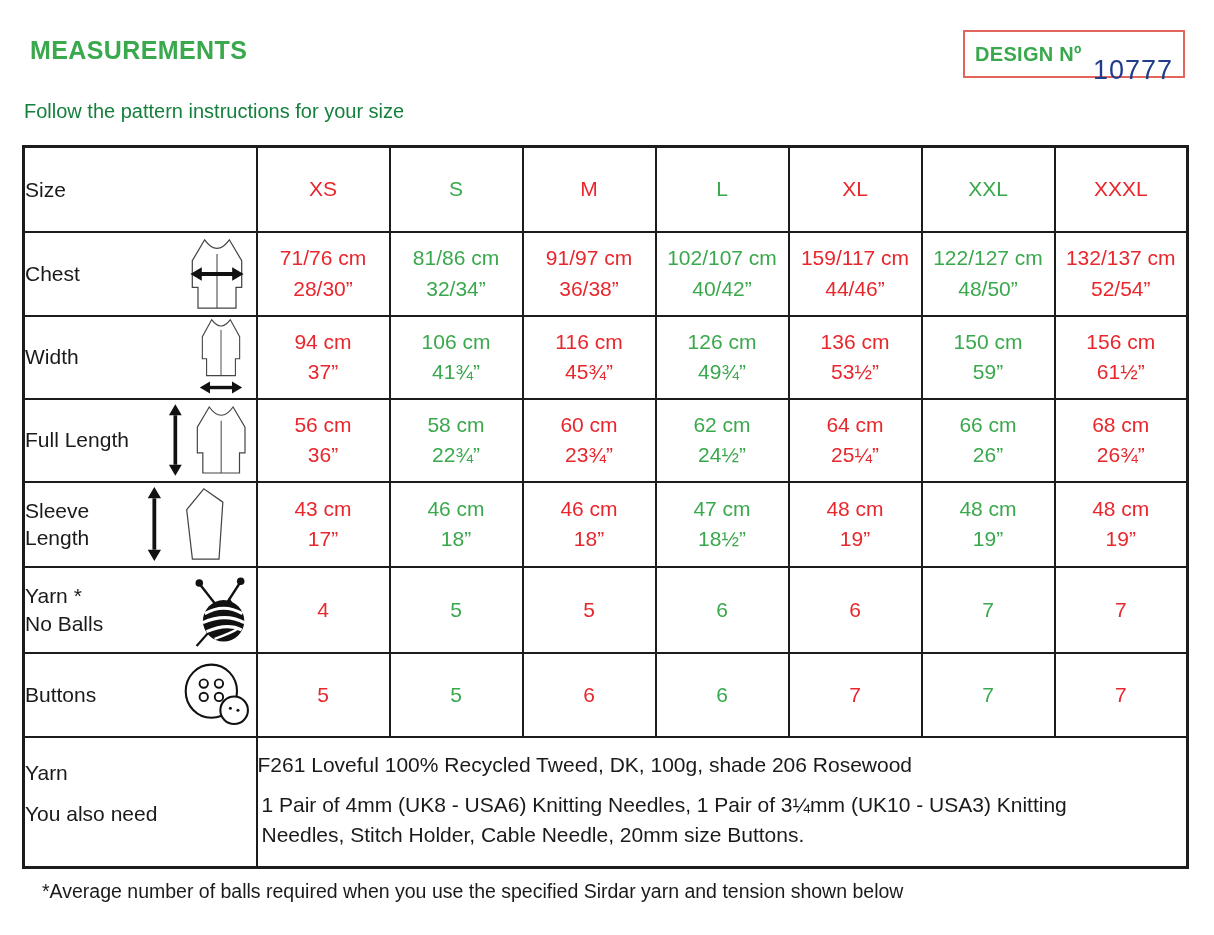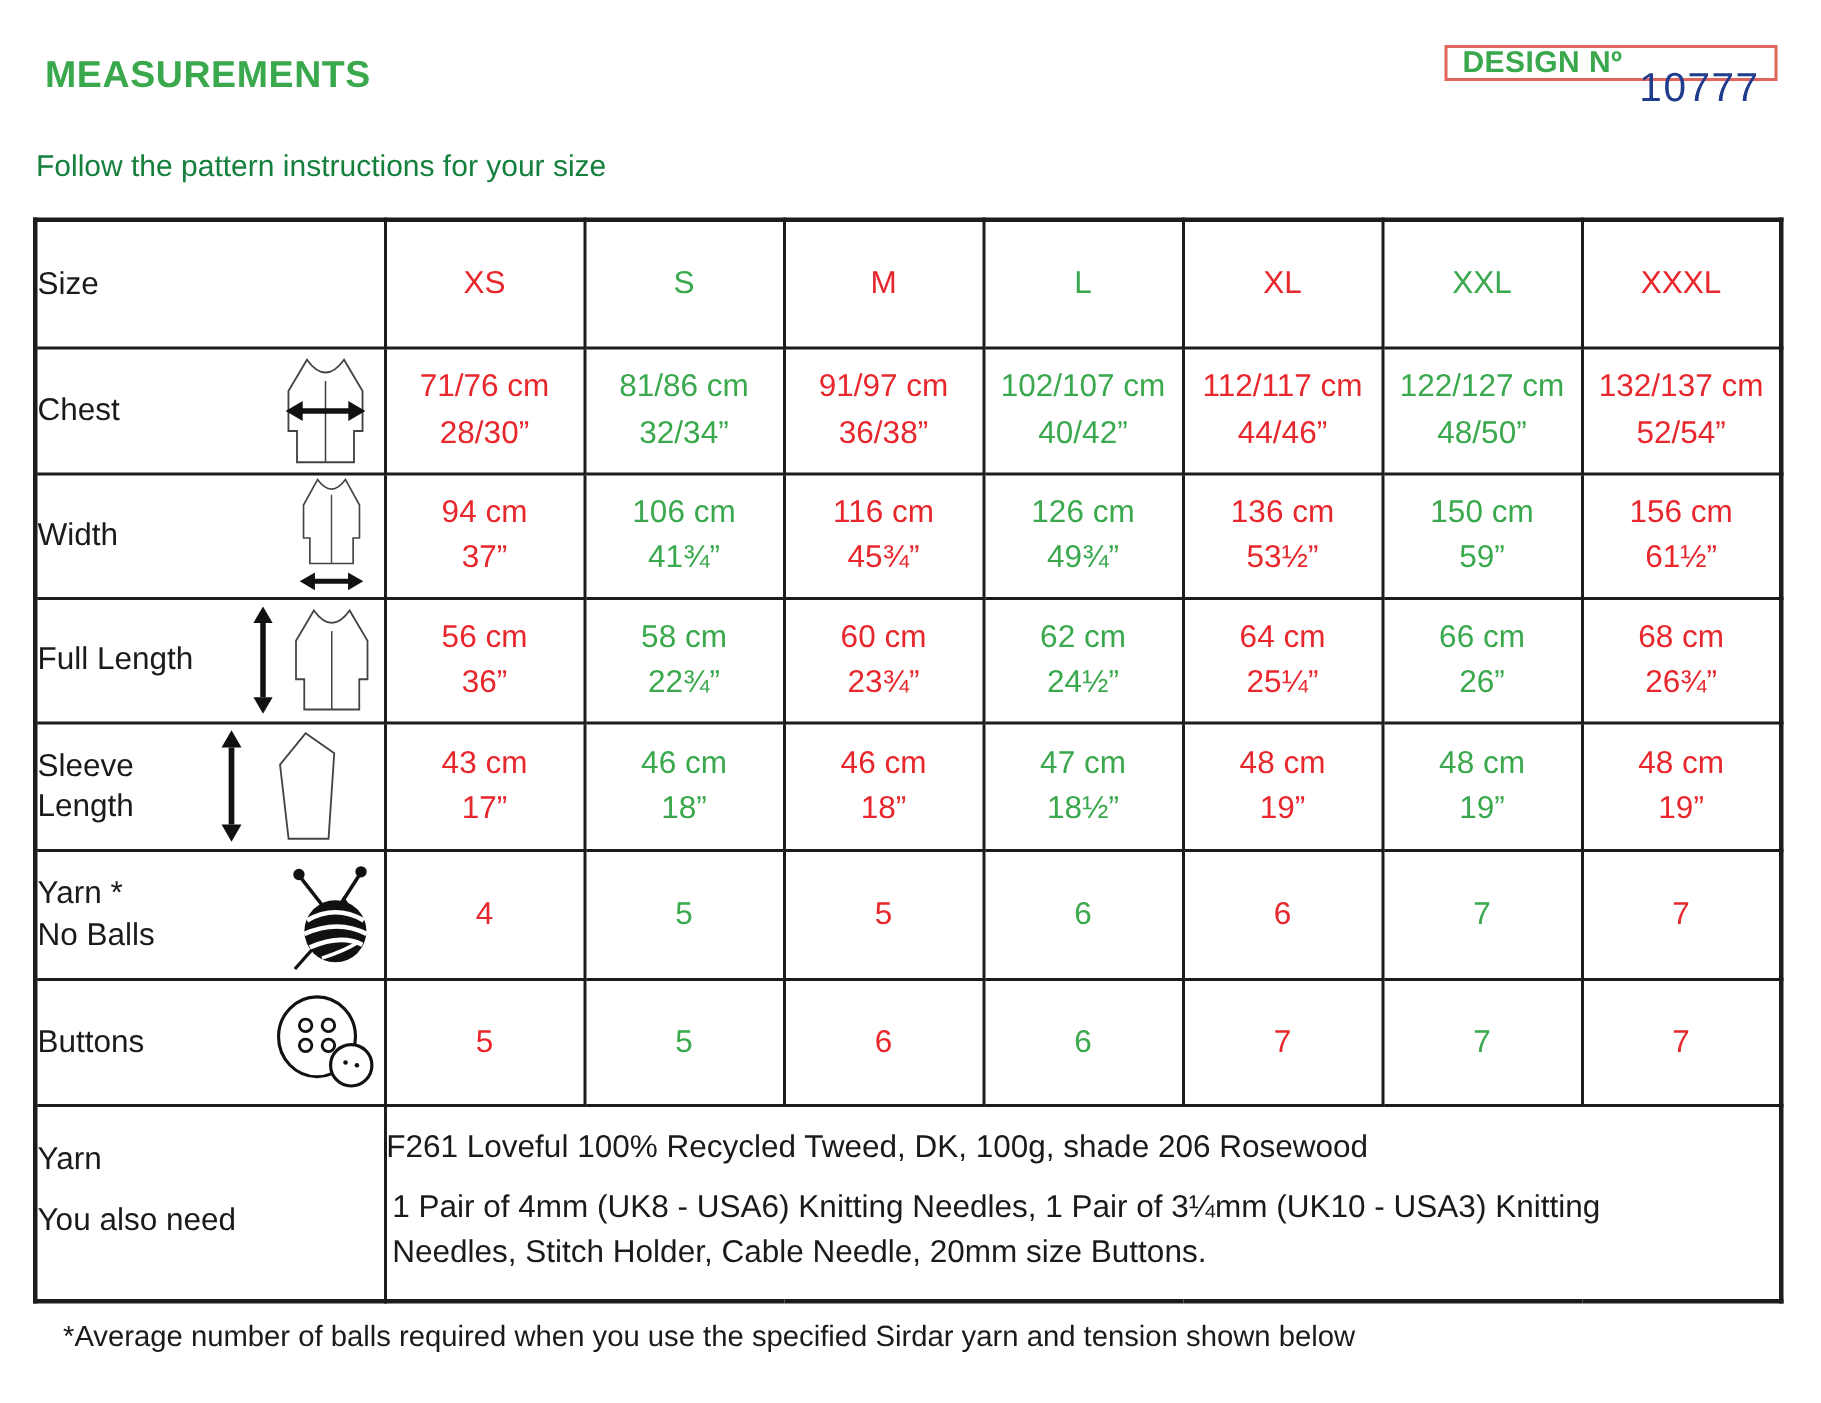--- a/index.html
+++ b/index.html
@@ -11,21 +11,21 @@
     color:#1a1a1a;
     overflow:hidden;
   }
   
   .title{
     position:absolute;left:30px;top:36px;margin:0;
     font-size:25px;font-weight:bold;letter-spacing:.4px;
     color:var(--green);
   }
   .design-box{
-    position:absolute;left:963px;top:30px;width:222px;height:24px;
+    position:absolute;left:963px;top:30px;width:222px;height:48px;
     border:2px solid var(--box_border);
     display:flex;align-items:center;justify-content:space-between;
     padding:0 10px;box-sizing:border-box;background:#fff;
   }
   .design-label{font-size:20px;font-weight:bold;color:var(--green);letter-spacing:.3px;}
   .design-number{font-size:27px;color:var(--navy);letter-spacing:1px;margin-top:32px;}
   .subtitle{
     position:absolute;left:24px;top:100px;margin:0;
     font-size:20px;color:#15803d;
   }
@@ -134,21 +134,21 @@
           </td>
       <td class="val tone-red">
             <span class="cm">91/97 cm</span>
             <span class="in">36/38”</span>
           </td>
       <td class="val tone-green">
             <span class="cm">102/107 cm</span>
             <span class="in">40/42”</span>
           </td>
       <td class="val tone-red">
-            <span class="cm">112/117 cm</span>
+            <span class="cm">159/117 cm</span>
             <span class="in">44/46”</span>
           </td>
       <td class="val tone-green">
             <span class="cm">122/127 cm</span>
             <span class="in">48/50”</span>
           </td>
       <td class="val tone-red">
             <span class="cm">132/137 cm</span>
             <span class="in">52/54”</span>
           </td>

